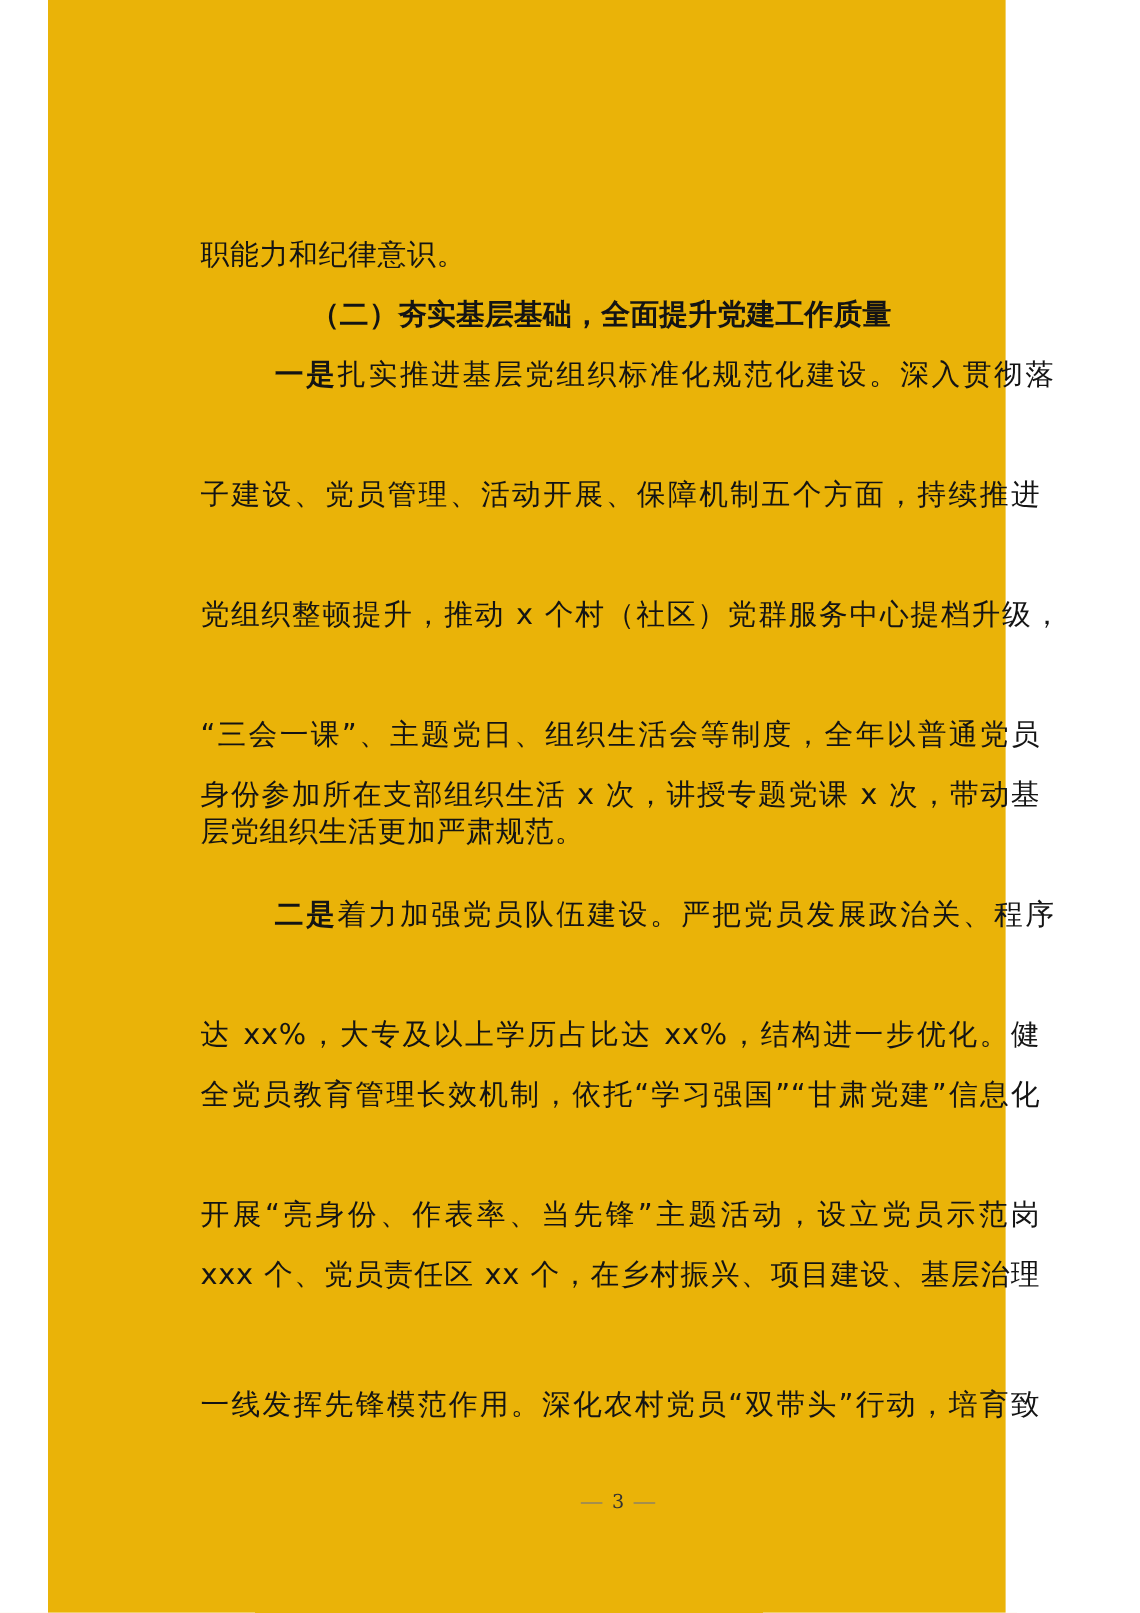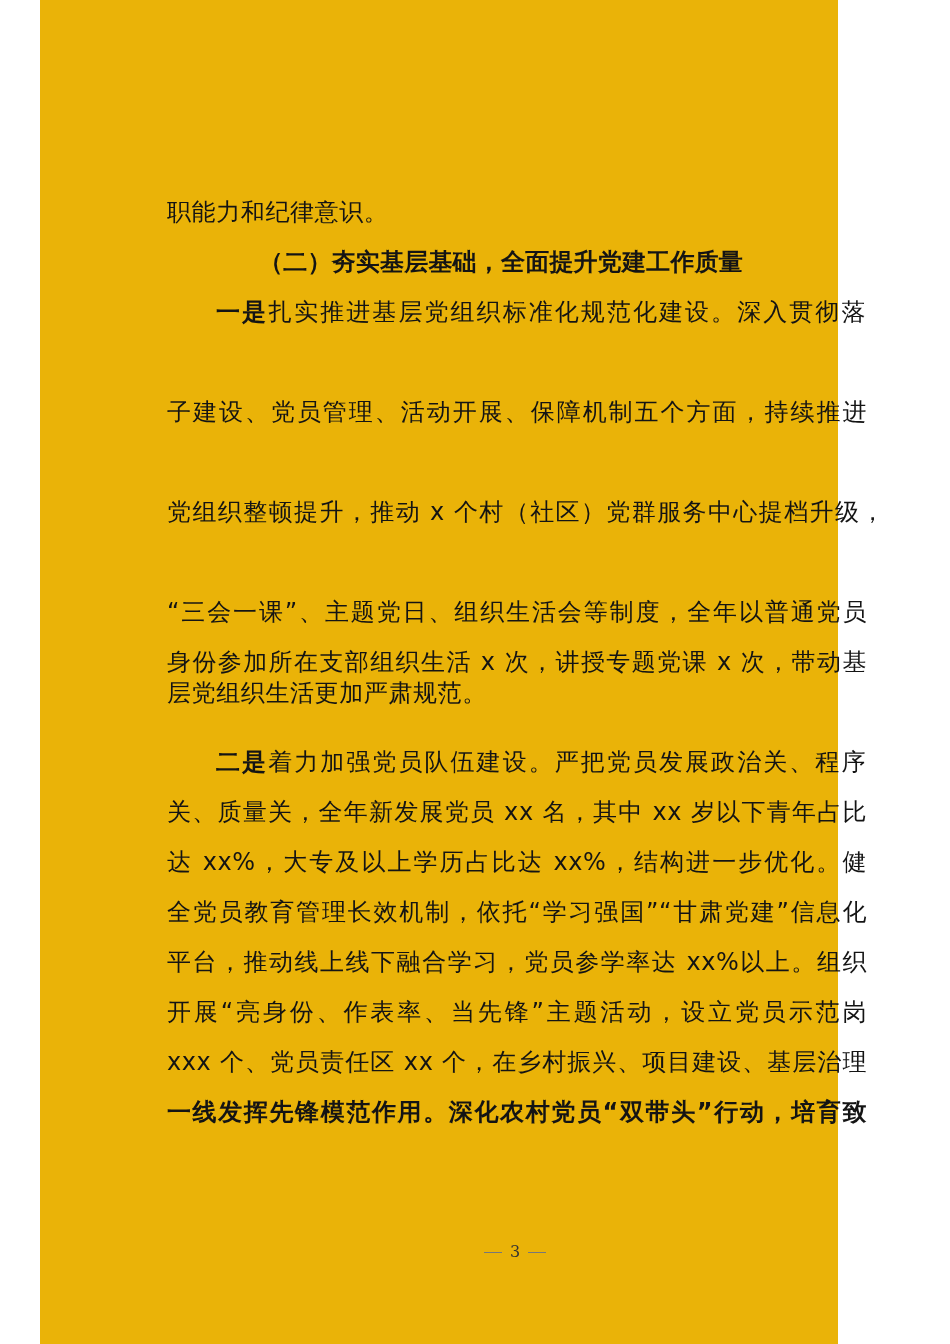--- a/index.html
+++ b/index.html
@@ -32,21 +32,21 @@
       font-size: 24px;
       white-space: nowrap;
       letter-spacing: 0.6px;
       color: #141414;
     }
     .line.justify {
       text-align: justify;
       text-align-last: justify;
     }
     .line.indent {
-      left: 176px;
+      left: 189px;
       width: 650px;
     }
     .line.heading {
       left: 183px;
       width: 520px;
       font-weight: bold;
       letter-spacing: 0.2px;
     }
     .lead {
       font-weight: bold;
@@ -107,45 +107,39 @@
   </div>
 
   <div class="line" style="top:668px;">
     <span>层党组织生活更加严肃规范。</span>
   </div>
 
   <div class="line indent justify" style="top:737px;">
     <span class="lead">二是</span><span>着力加强党员队伍建设。严把党员发展政治关、程序</span>
   </div>
 
-  <div class="line justify" style="top:787px;">
-    <span>关、质量关，全年新发展党员 xx 名，其中 xx 岁以下青年占比</span>
-  </div>
 
   <div class="line justify" style="top:837px;">
     <span>达 xx%，大专及以上学历占比达 xx%，结构进一步优化。健</span>
   </div>
 
   <div class="line justify" style="top:887px;">
     <span>全党员教育管理长效机制，依托“学习强国”“甘肃党建”信息化</span>
   </div>
 
-  <div class="line justify" style="top:937px;">
-    <span>平台，推动线上线下融合学习，党员参学率达 xx%以上。组织</span>
-  </div>
 
   <div class="line justify" style="top:987px;">
     <span>开展“亮身份、作表率、当先锋”主题活动，设立党员示范岗</span>
   </div>
 
   <div class="line justify" style="top:1037px;">
     <span>xxx 个、党员责任区 xx 个，在乡村振兴、项目建设、基层治理</span>
   </div>
 
-  <div class="line justify" style="top:1087px;font-weight:bold;">
+  <div class="line justify" style="top:1145px;">
     <span>一线发挥先锋模范作用。深化农村党员“双带头”行动，培育致</span>
   </div>
 
 
   <div class="footer">
     <span class="dash"></span><span>3</span><span class="dash"></span>
   </div>
 
 </div>
 

